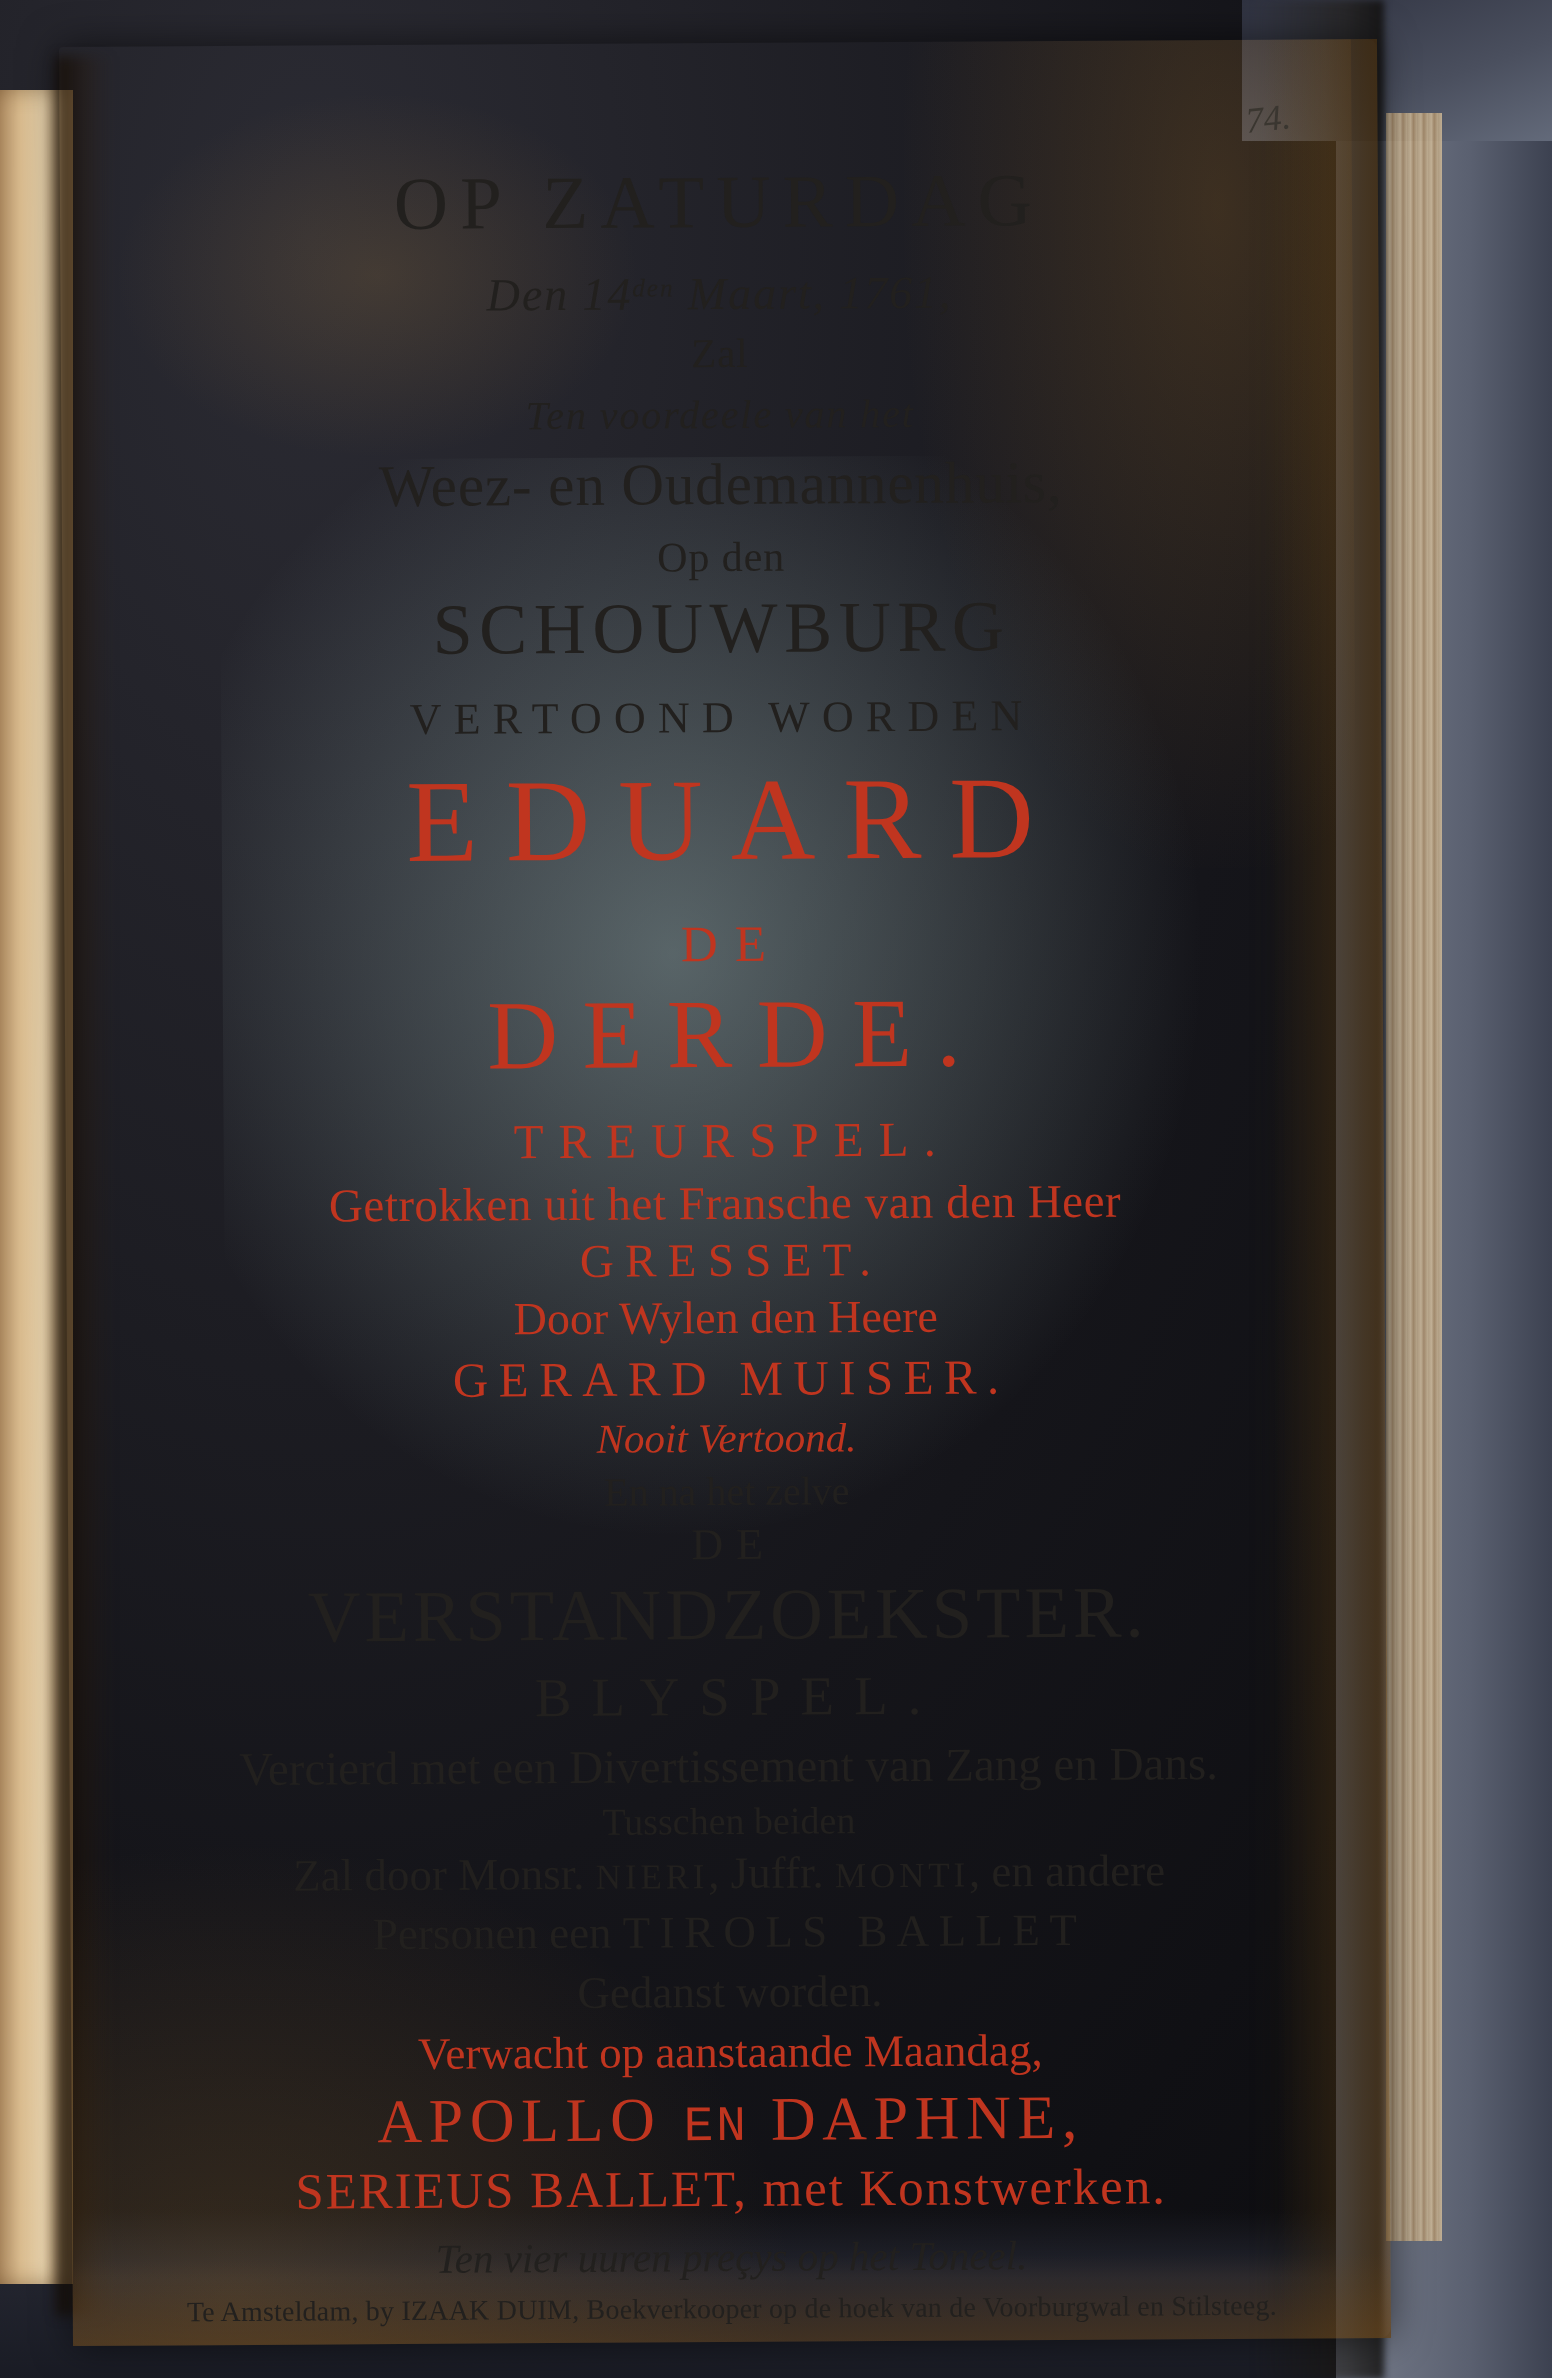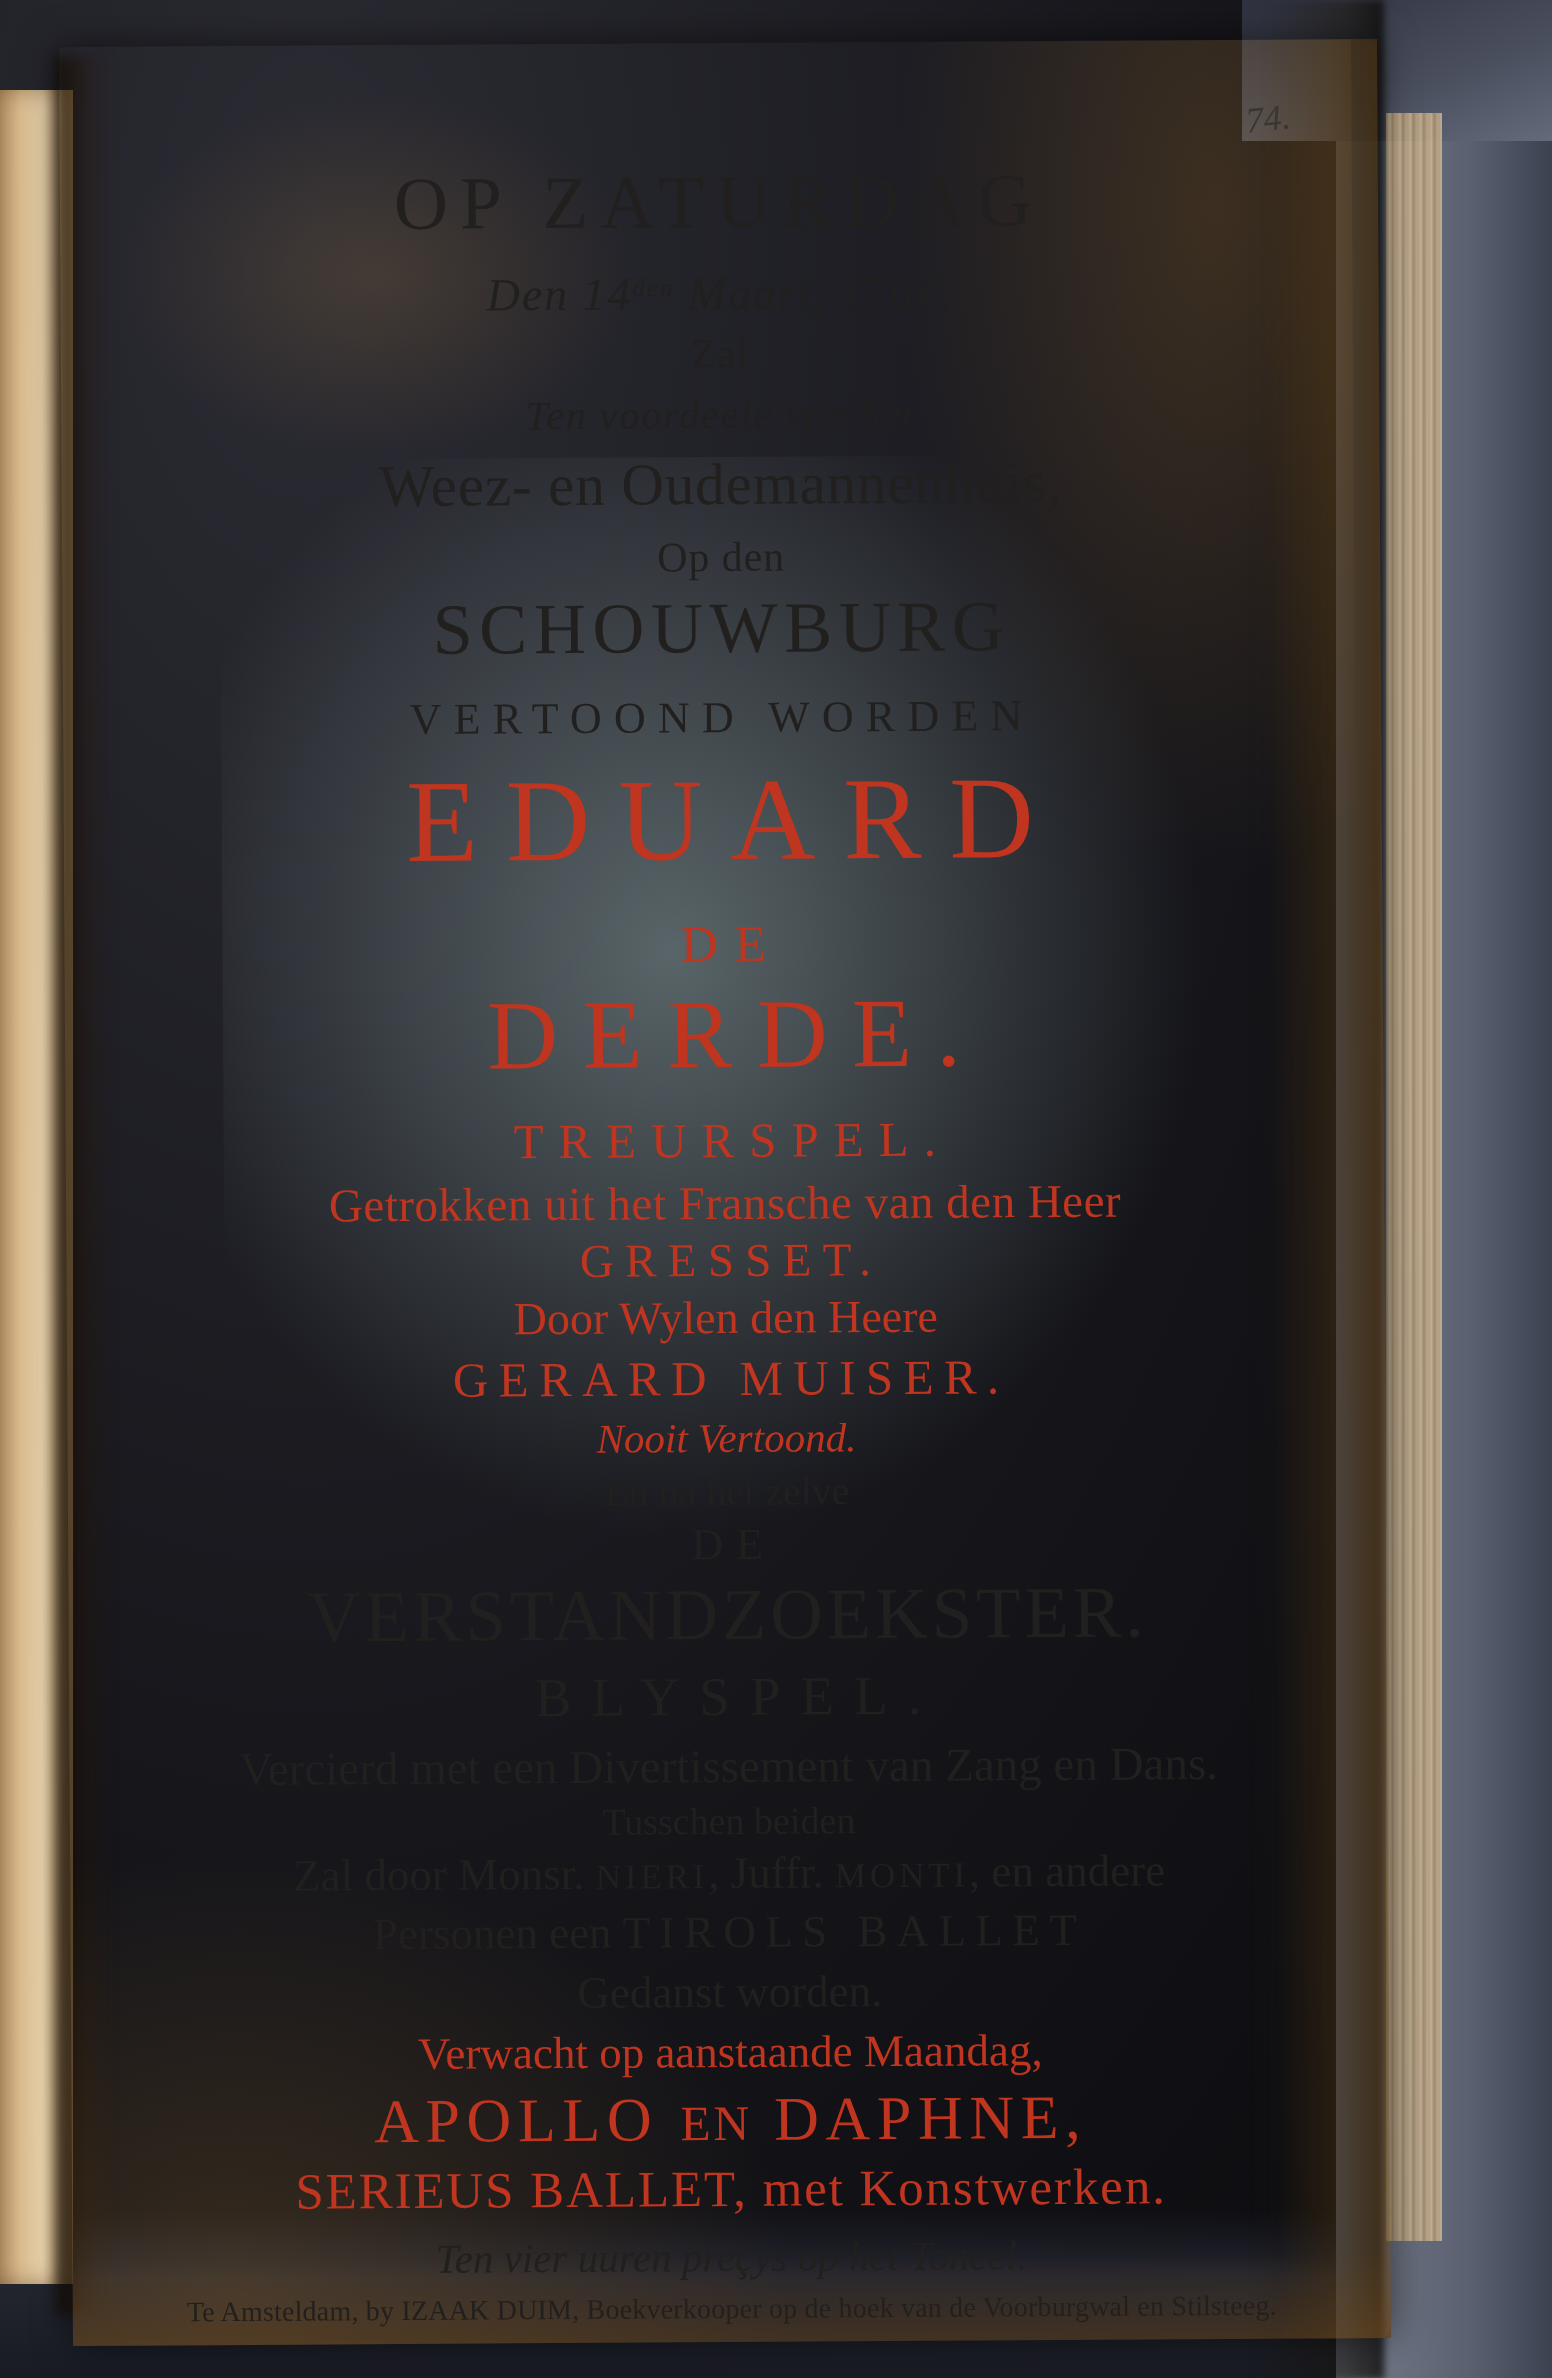--- a/index.html
+++ b/index.html
@@ -183,21 +183,21 @@
   .t-zaldoor { top: 1808px; font-size: 45px; }
   .t-personen { top: 1867px; font-size: 45px; }
   .t-gedanst { top: 1927px; font-size: 45px; }
   .t-verwacht { top: 1987px; font-size: 45px; }
   .t-apollo { top: 2045px; font-size: 62px; letter-spacing: 6.6px; }
   .t-serieus { top: 2121px; font-size: 51px; letter-spacing: 1.9px; }
   .t-tenvier { top: 2194px; font-size: 41px; font-style: italic; }
   .t-imprint { top: 2252px; font-size: 28px; letter-spacing: 0.2px; }
 
   .sc { font-size: .78em; letter-spacing: 3.8px; }
-  .sc-sm { font-size: .8em; letter-spacing: 2.8px; }
+  .sc-sm { font-size: .8em; letter-spacing: 2.8px; font-family: Liberation Mono, monospace; }
   .wide { letter-spacing: 9.4px; }
 </style>
 </head>
 <body>
 
 <div class="page-root">
 
   <div class="backdrop"></div>
   <div class="backdrop-bottom"></div>
 

